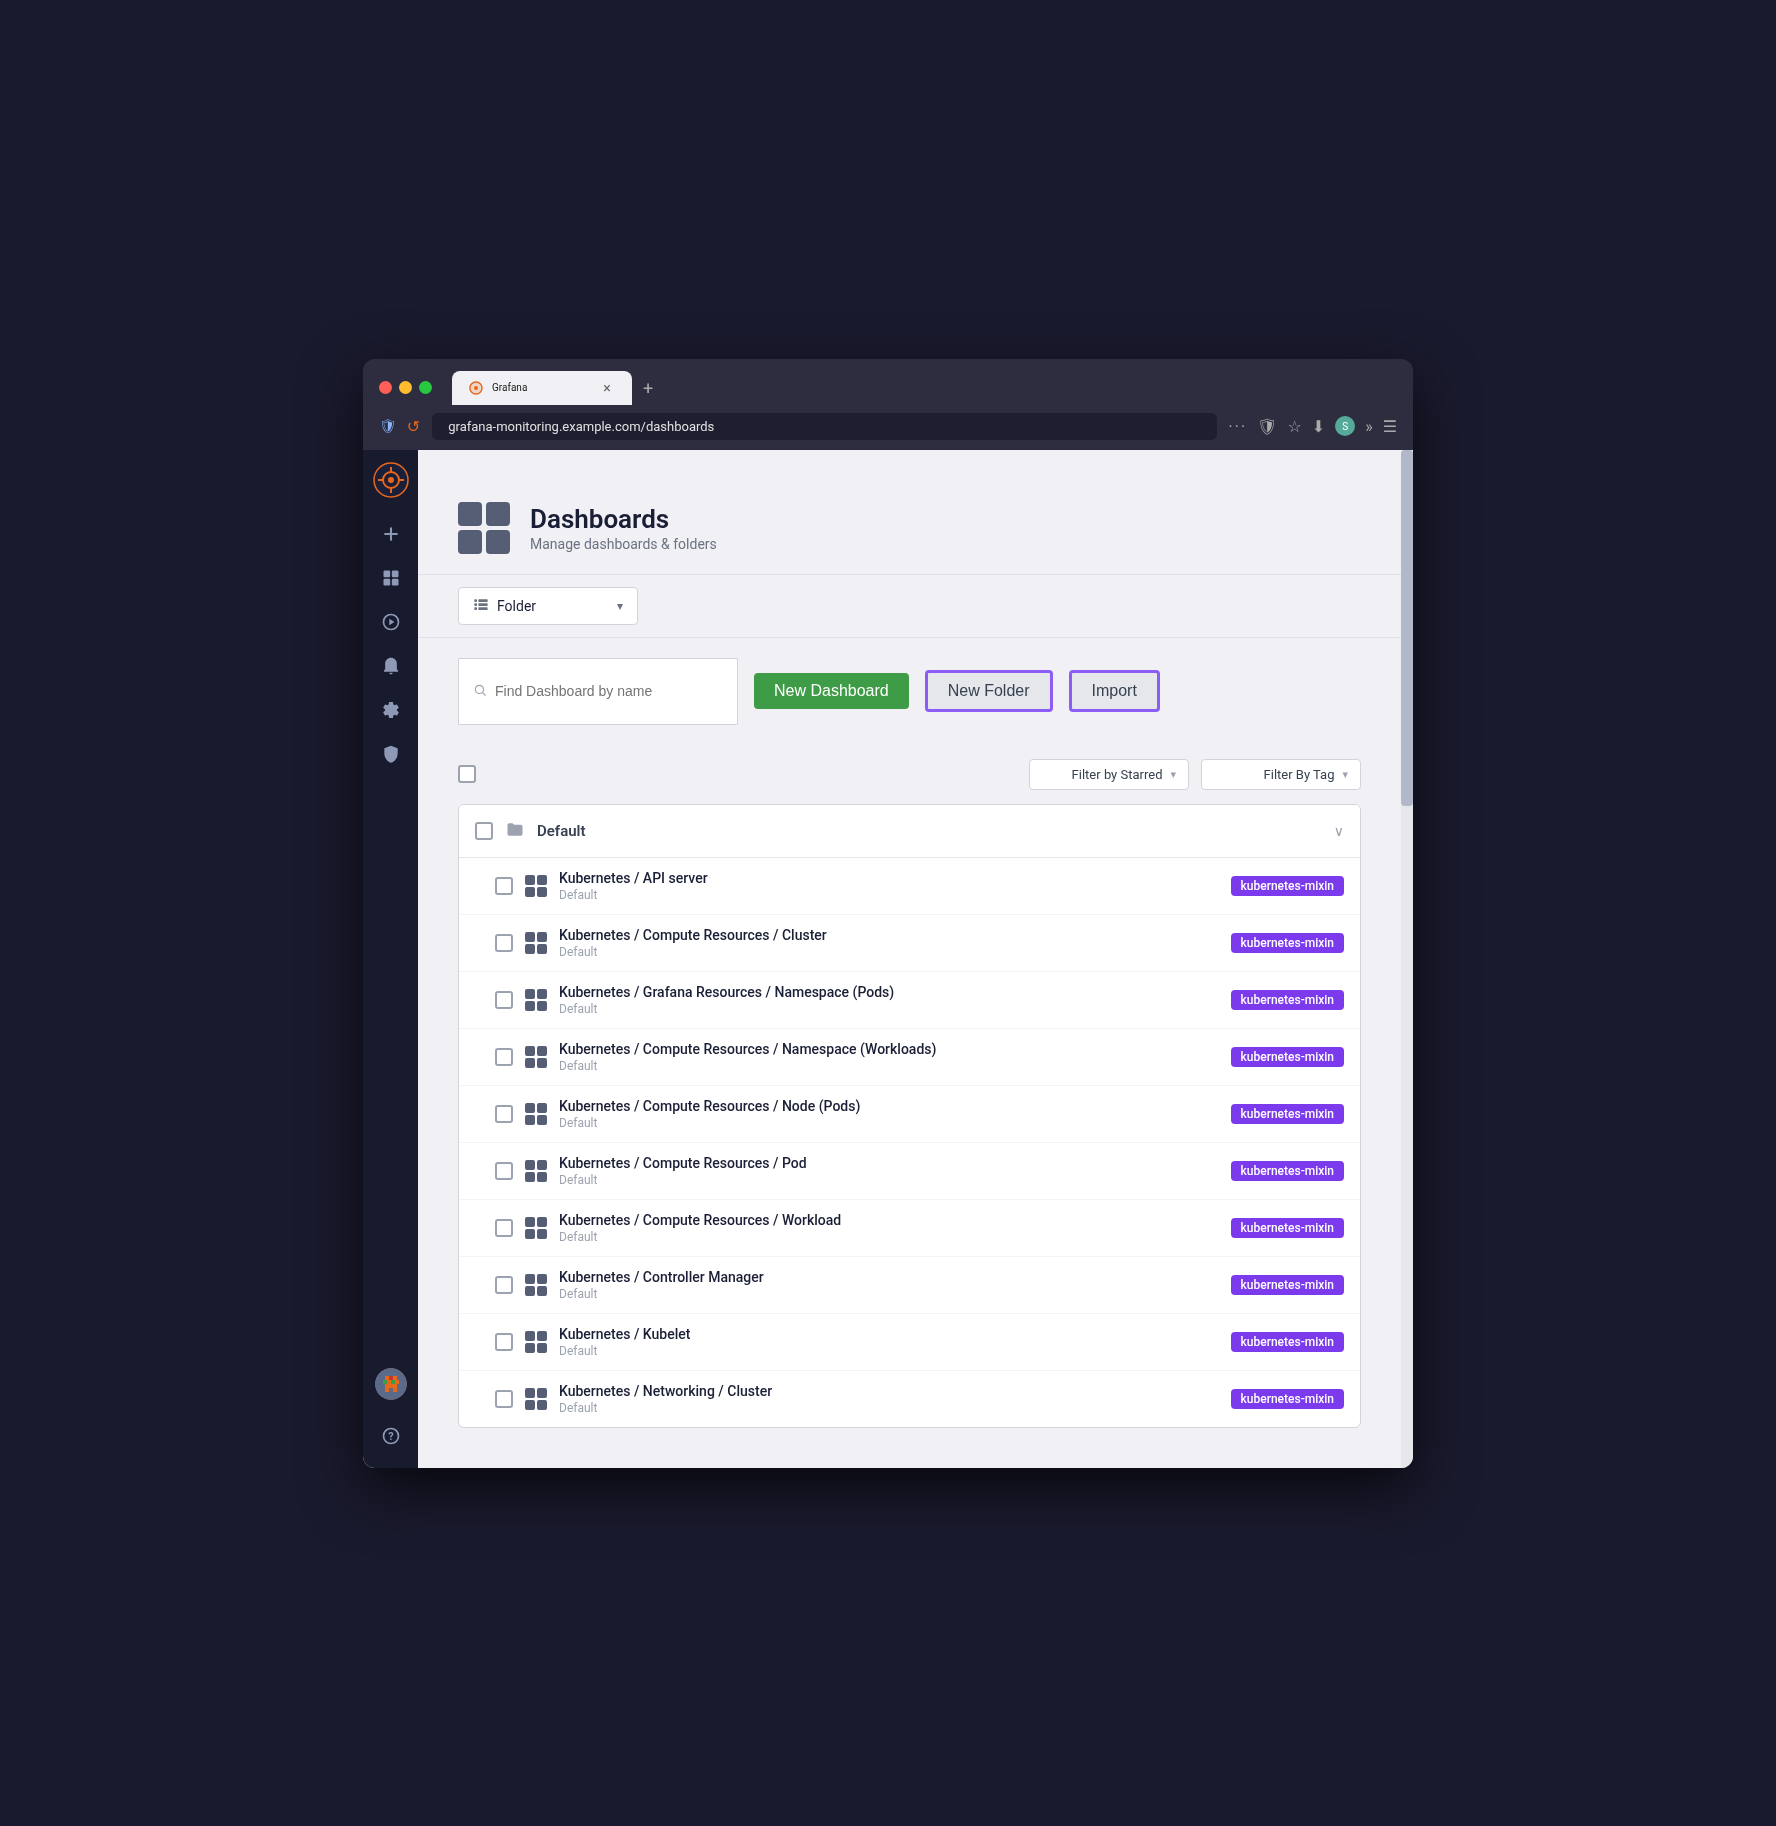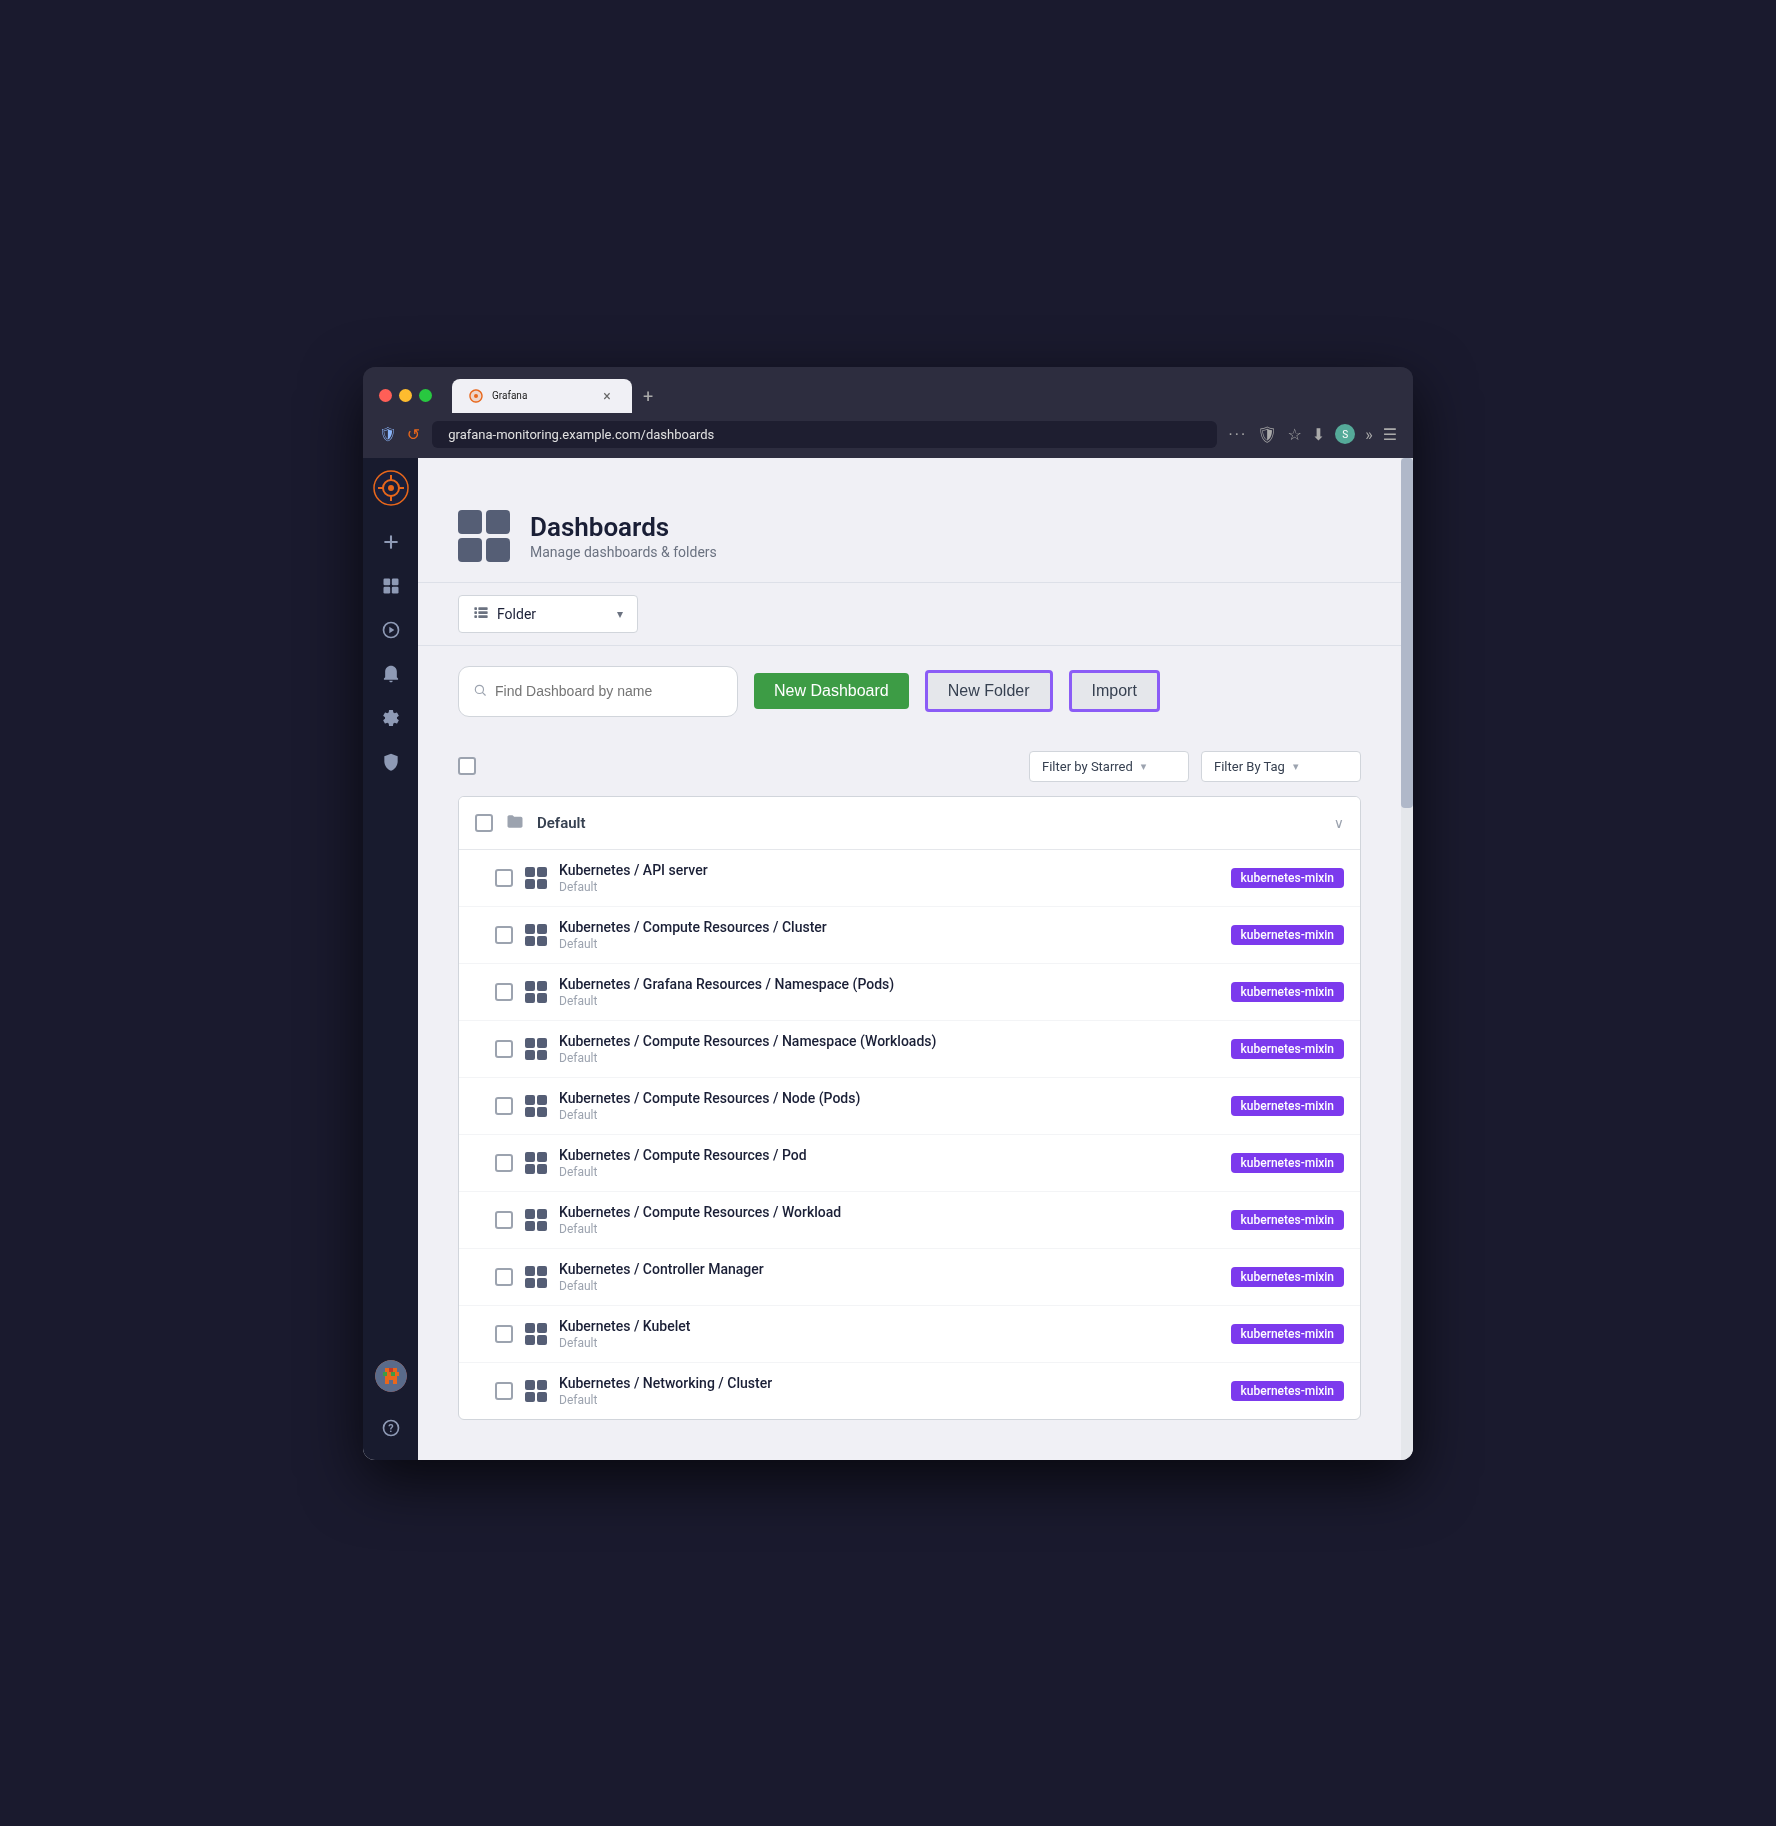--- a/index.html
+++ b/index.html
@@ -267,22 +267,22 @@
       display: flex;
       align-items: center;
       gap: 16px;
     }
 
     .search-wrapper {
       display: flex;
       align-items: center;
       background: #fff;
       border: 1px solid #d1d5db;
-      border-radius: 11px;
-      padding: 16px 14px;
+      border-radius: 1px;
+      padding: 24px 14px;
       gap: 8px;
       min-width: 280px;
     }
 
     .search-icon {
       color: #9ca3af;
       font-size: 14px;
     }
 
     .search-input {
@@ -344,20 +344,21 @@
       align-items: center;
       gap: 8px;
       background: #fff;
       border: 1px solid #d1d5db;
       border-radius: 4px;
       padding: 7px 12px;
       cursor: pointer;
       font-size: 13px;
       color: #374151;
       min-width: 160px;
+      justify-content: flex-end;
     }
 
     .filter-chevron {
       color: #9ca3af;
       font-size: 11px;
     }
 
     
     .dashboard-list {
       background: #fff;

